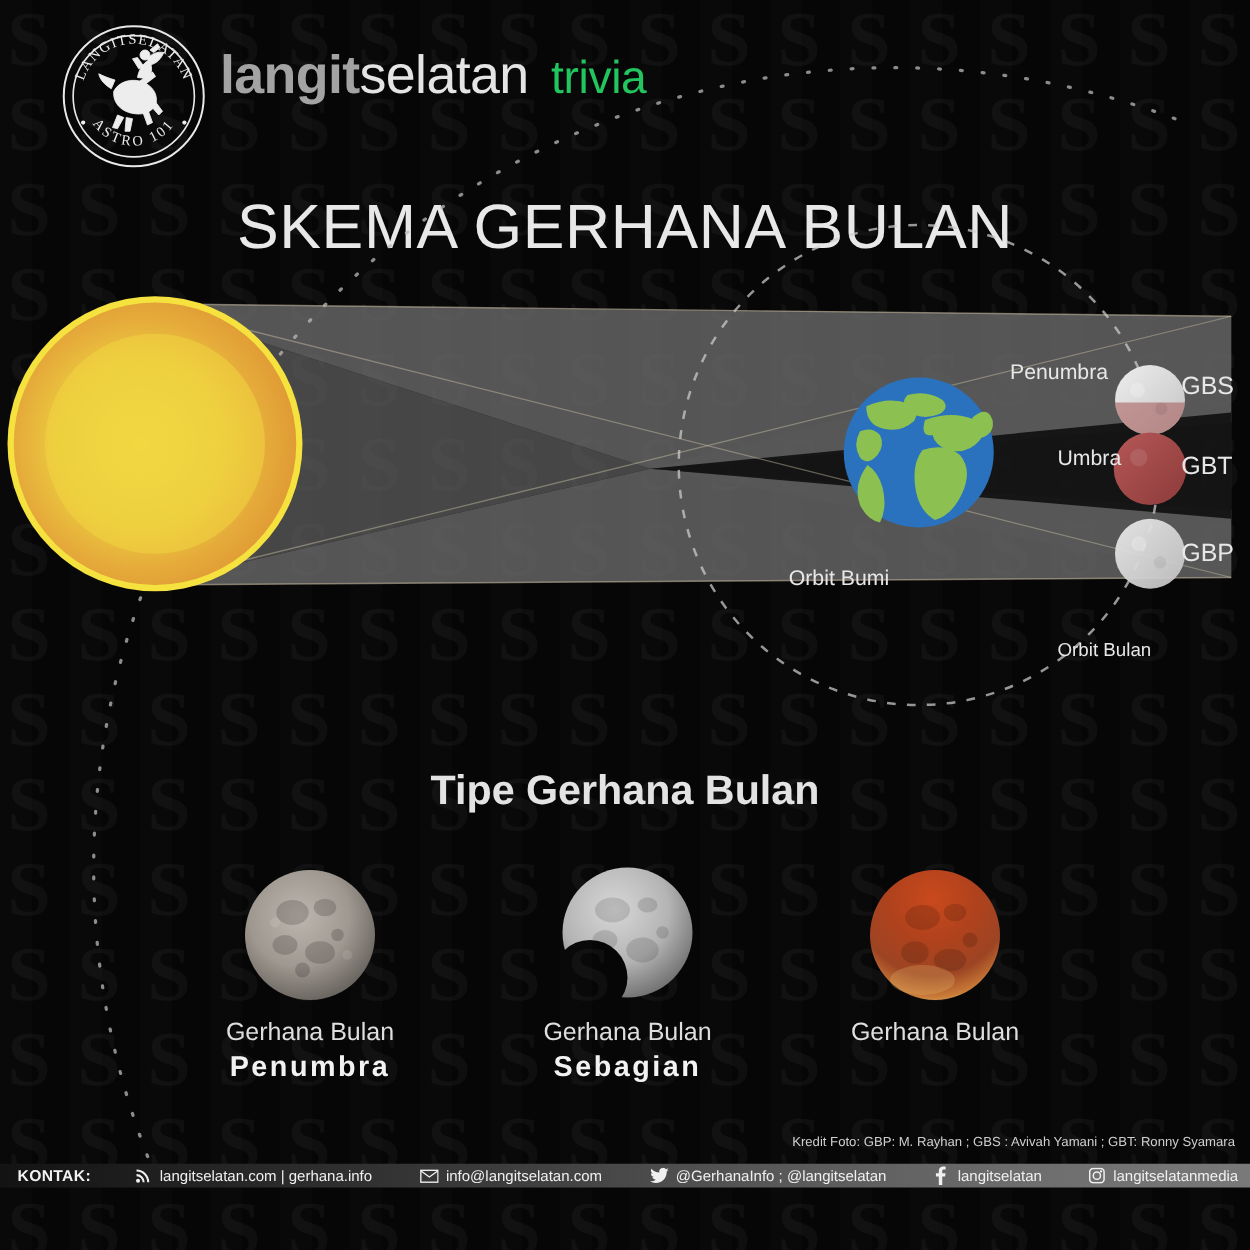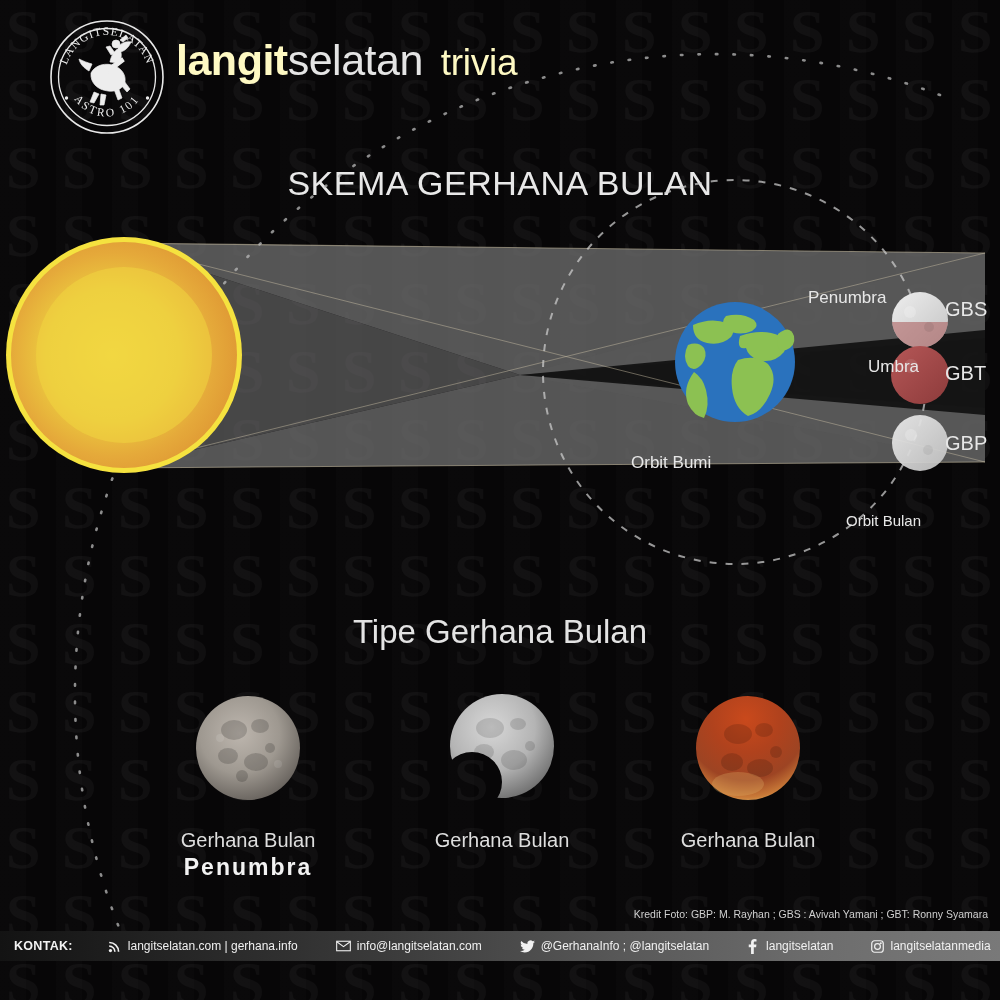--- a/index.html
+++ b/index.html
@@ -11,58 +11,58 @@
   #bgpattern{position:absolute;inset:0;
     background-image:
       repeating-linear-gradient(90deg, rgba(255,255,255,0.012) 0px, rgba(255,255,255,0.012) 26px, rgba(0,0,0,0) 26px, rgba(0,0,0,0) 56px);
     opacity:1;}
   #bgpattern svg{position:absolute;inset:0;width:100%;height:100%;}
 
   
   #header{position:absolute;left:0;top:0;width:1000px;height:140px;}
   #logo{position:absolute;left:48px;top:18px;width:118px;height:118px;}
   #brand{position:absolute;left:176px;top:36px;white-space:nowrap;}
-  #brand .b1{font-size:43px;font-weight:bold;color:#fef9c3;letter-spacing:-0.5px;}
+  #brand .b1{font-size:43px;font-weight:bold;color:#a3a3a3;letter-spacing:-0.5px;}
   #brand .b2{font-size:43px;font-weight:300;color:#e4e4e4;letter-spacing:-0.5px;text-align:center;}
-  #brand .b3{font-size:37px;font-weight:400;color:#fef9c3;margin-left:18px;letter-spacing:-0.3px;}
-
-  
-  #title-main{position:absolute;left:0;top:164px;width:1000px;text-align:center;
-    font-size:34px;font-weight:300;color:#e8e8e8;letter-spacing:0.5px;}
+  #brand .b3{font-size:37px;font-weight:400;color:#22c55e;margin-left:18px;letter-spacing:-0.3px;}
+
+  
+  #title-main{position:absolute;left:0;top:152px;width:1000px;text-align:center;
+    font-size:50px;font-weight:300;color:#e8e8e8;letter-spacing:0.5px;}
   #title-types{position:absolute;left:0;top:613px;width:1000px;text-align:center;
-    font-size:33px;font-weight:400;color:#e3e3e3;}
+    font-size:33px;font-weight:700;color:#e3e3e3;}
 
   
   #diagram{position:absolute;left:0;top:0;width:1000px;height:1000px;}
 
   
   .dlabel{position:absolute;color:#e7e7e7;font-size:17px;white-space:nowrap;}
   #lbl-penumbra{left:808px;top:288px;}
-  #lbl-umbra{left:868px;top:357px;}
+  #lbl-umbra{left:846px;top:357px;}
   #lbl-gbs{left:945px;top:298px;font-size:20px;text-align:center;}
   #lbl-gbt{left:945px;top:362px;font-size:20px;}
   #lbl-gbp{left:945px;top:432px;font-size:20px;text-align:center;}
   #lbl-orbitbumi{left:631px;top:453px;font-size:17px;}
   #lbl-orbitbulan{left:846px;top:512px;font-size:15px;}
 
   
   .moon-card{position:absolute;width:240px;text-align:center;}
   #card-0{left:128px;top:690px;}
   #card-1{left:382px;top:690px;}
   #card-2{left:628px;top:690px;}
   .moon-img{width:116px;height:116px;margin:0 auto;position:relative;}
-  .cap{margin-top:22px;text-align:center;}
+  .cap{margin-top:8px;text-align:center;}
   .cap .l1{display:block;font-size:20px;color:#dedede;font-weight:400;line-height:1.25;}
   .cap .l2{display:block;font-size:23px;color:#f2f2f2;font-weight:bold;letter-spacing:2px;line-height:1.25;}
 
   
   #credit{position:absolute;right:12px;top:908px;font-size:10.5px;color:#cfcfcf;white-space:nowrap;}
 
   
-  #footer{position:absolute;left:0;top:931px;width:1000px;height:30px;
+  #footer{position:absolute;left:0;top:931px;width:1000px;height:19px;
     background:linear-gradient(90deg,#131313 0%,#1f1f1f 12%,#3a3a3a 38%,#585858 62%,#6d6d6d 82%,#797979 100%);
     display:flex;align-items:center;}
   #footer .kontak{font-size:12.5px;font-weight:bold;color:#f2f2f2;margin-left:14px;letter-spacing:0.3px;}
   .fitem{display:flex;align-items:center;gap:6px;font-size:12px;color:#f0f0f0;white-space:nowrap;}
   .fitem .ficon{display:inline-flex;align-items:center;justify-content:center;width:15px;height:15px;color:#f0f0f0;}
   .fitem svg{display:block;}
 </style>
 </head>
 <body>
 
@@ -266,20 +266,21 @@
           <ellipse cx="46" cy="38" rx="14" ry="10"></ellipse>
           <ellipse cx="74" cy="34" rx="8" ry="6"></ellipse>
           <ellipse cx="40" cy="62" rx="10" ry="8"></ellipse>
           <ellipse cx="70" cy="70" rx="13" ry="10"></ellipse>
           <circle cx="86" cy="56" r="5"></circle>
         </g>
       </svg>
     </div>
     <div class="cap">
       <span class="l1">Gerhana Bulan</span>
+      <span class="l2">Sebagian</span>
     </div>
   </div>
 
   <div class="moon-card" id="card-2">
     <div class="moon-img">
       <svg viewBox="0 0 116 116" width="116" height="116" aria-hidden="true">
         <defs>
           <radialGradient id="tm" cx="48%" cy="22%" r="82%">
             <stop offset="0%" stop-color="#c9491c"></stop>
             <stop offset="40%" stop-color="#b0421d"></stop>

